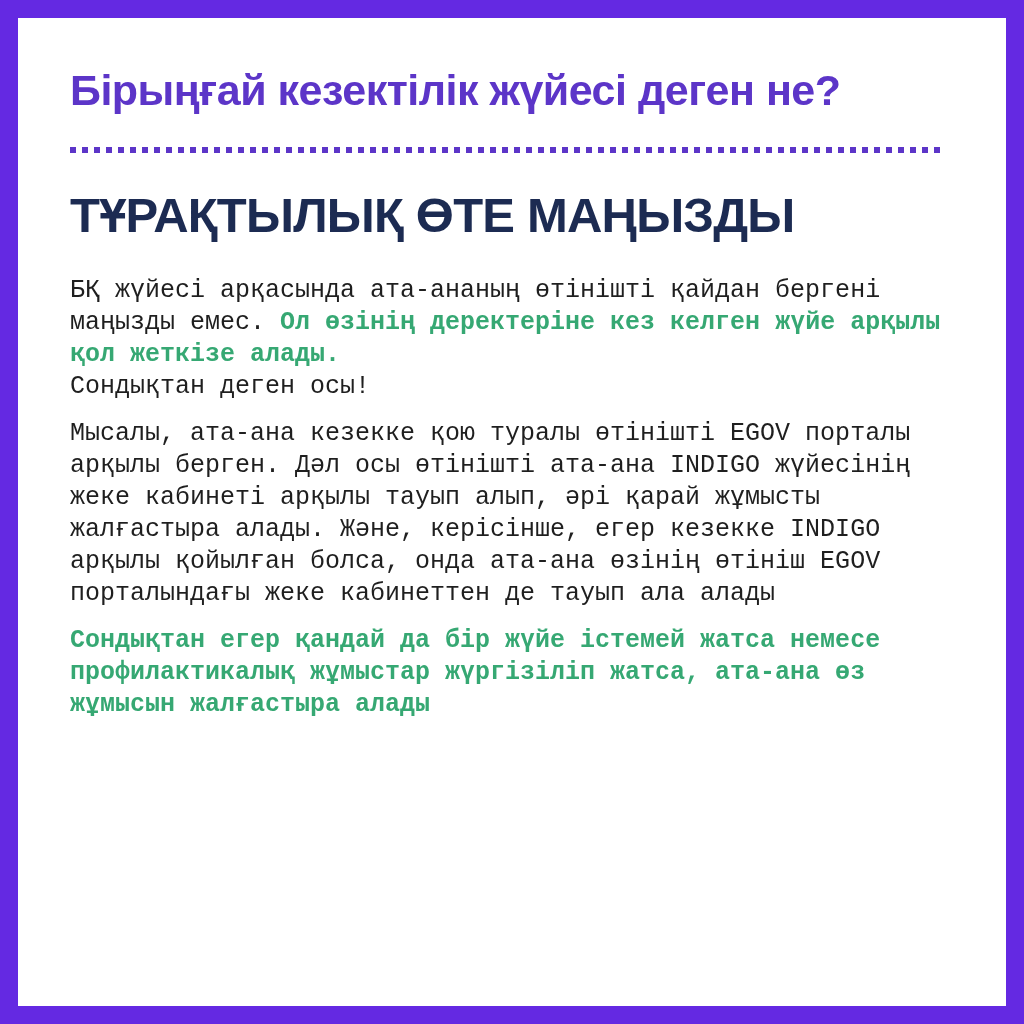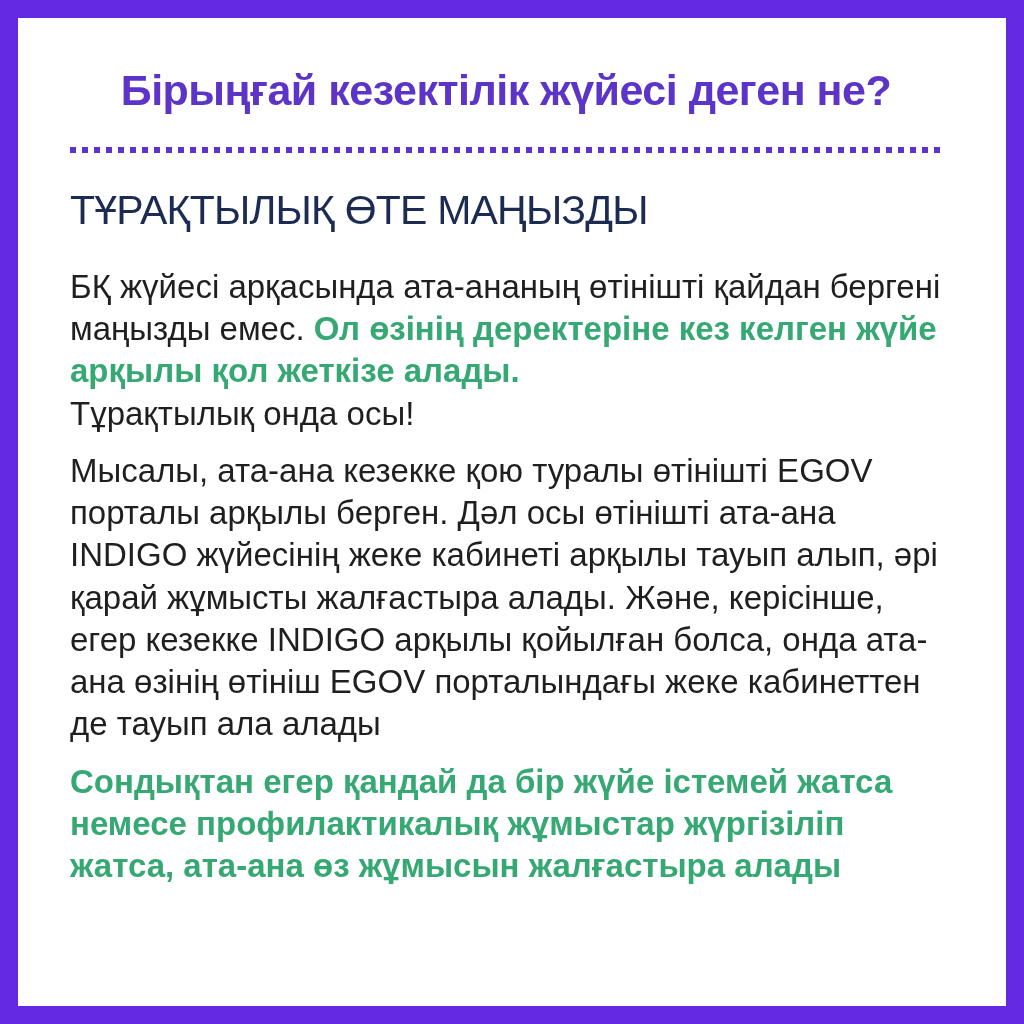--- a/index.html
+++ b/index.html
@@ -24,48 +24,48 @@
   }
 
   .title {
     color: var(--title, #5c35c8);
     font-size: 43px;
     font-weight: bold;
     letter-spacing: -0.5px;
     margin-top: 6px;
     margin-bottom: 32px;
     white-space: nowrap;
-    text-align: center;
   }
 
   .dotted-divider {
     height: 6px;
     width: 100%;
     background-image: repeating-linear-gradient(
       to right,
       var(--title, #5c35c8) 0px, var(--title, #5c35c8) 6px,
       transparent 6px, transparent 12px
     );
     margin-bottom: 34px;
   }
 
   .section-heading {
     color: var(--heading, #1c2b52);
-    font-size: 41px;
-    font-weight: normal;
+    font-size: 49px;
+    font-weight: bold;
     letter-spacing: -0.8px;
     margin-bottom: 32px;
     white-space: nowrap;
   }
 
   .body-text {
     color: var(--body, #1f1f1f);
-    font-size: 33px;
+    font-size: 25px;
     line-height: 1.28;
     max-width: 872px;
+    font-family: Liberation Mono, monospace;
   }
 
   .paragraph { margin-bottom: 15px; }
 
   .accent-green {
     color: var(--accent_green, #36a873);
     font-weight: bold;
   }
 
   .block-run { display: block; }
@@ -83,21 +83,21 @@
   <h1 class="title">Бірыңғай кезектілік жүйесі деген не?</h1>
 
   <div class="dotted-divider"></div>
 
   <h2 class="section-heading">ТҰРАҚТЫЛЫҚ ӨТЕ МАҢЫЗДЫ</h2>
 
   <div class="body-text">
 
     <p class="paragraph">
       <span>БҚ жүйесі арқасында ата-ананың өтінішті қайдан бергені маңызды емес. </span><span class="accent-green">Ол өзінің деректеріне кез келген жүйе арқылы қол жеткізе алады.</span>
-      <span class="block-run">Тұрақтылық онда осы!</span>
+      <span class="block-run">Сондықтан деген осы!</span>
     </p>
 
     <p class="paragraph">Мысалы, ата-ана кезекке қою туралы өтінішті EGOV порталы арқылы берген. Дәл осы өтінішті ата-ана INDIGO жүйесінің жеке кабинеті арқылы тауып алып, әрі қарай жұмысты жалғастыра алады. Және, керісінше, егер кезекке INDIGO арқылы қойылған болса, онда ата-ана өзінің өтініш EGOV порталындағы жеке кабинеттен де тауып ала алады</p>
 
     <p class="paragraph paragraph-accent">Сондықтан егер қандай да бір жүйе істемей жатса немесе профилактикалық жұмыстар жүргізіліп жатса, ата-ана өз жұмысын жалғастыра алады</p>
 
   </div>
 </div>
 
 </body></html>

